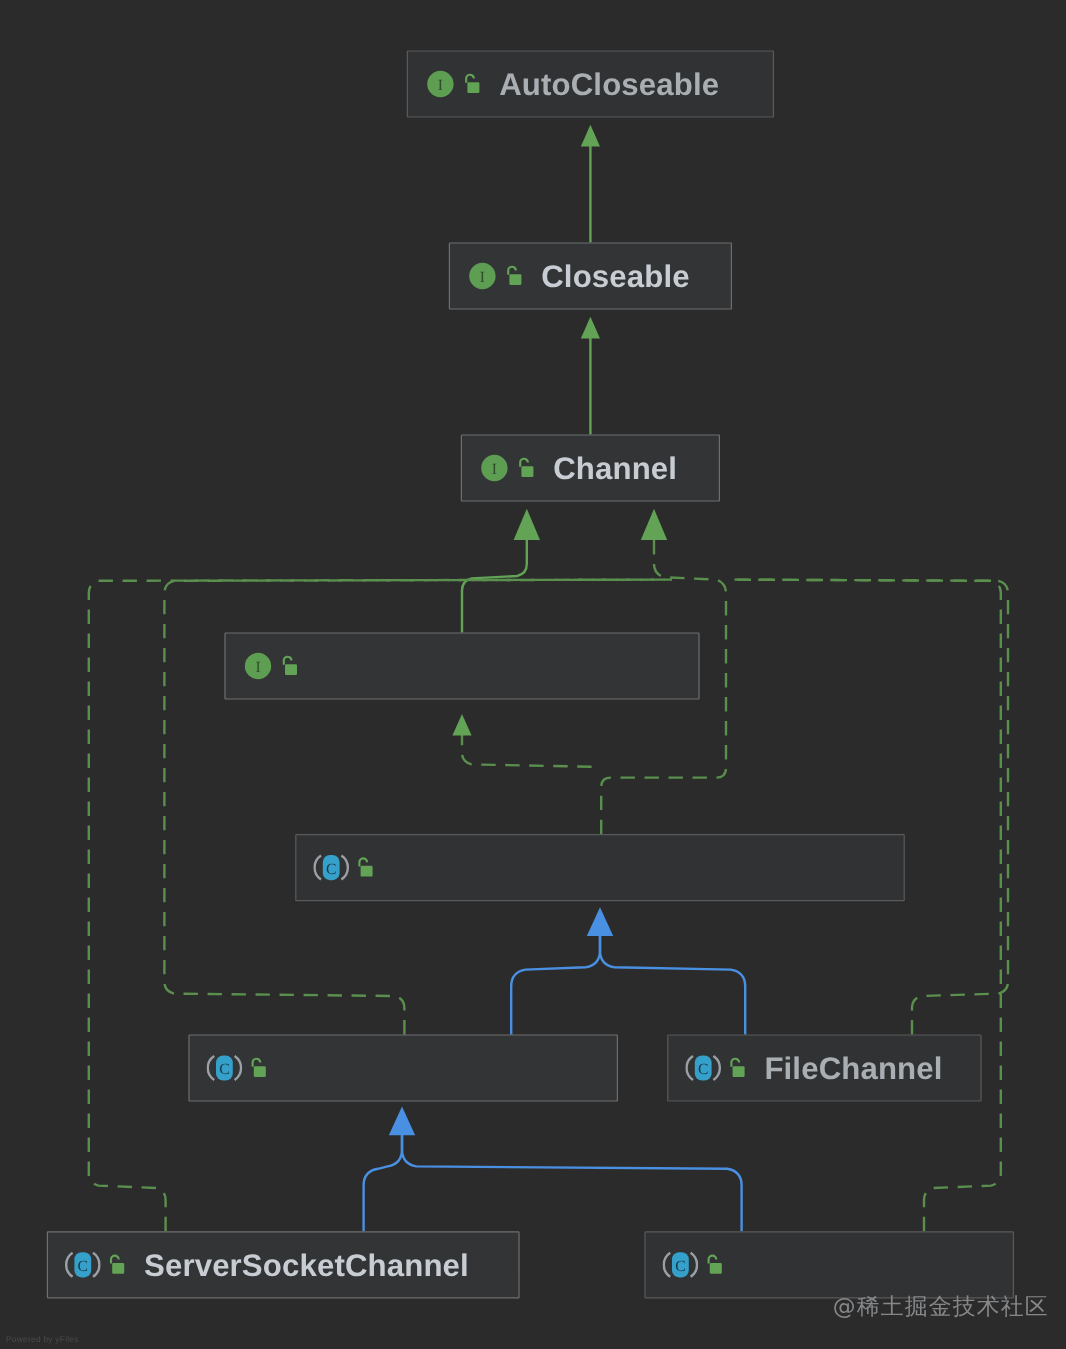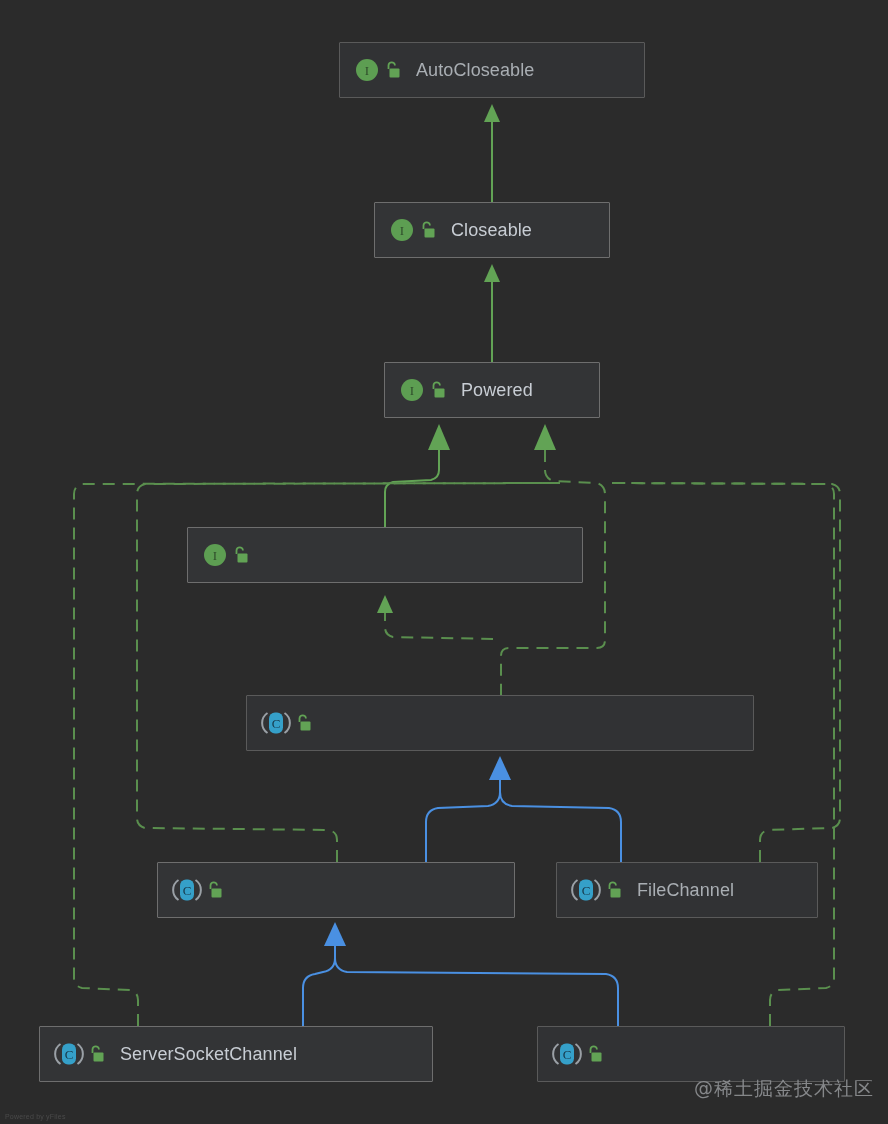--- a/index.html
+++ b/index.html
@@ -37,26 +37,26 @@
     border-radius: 1px;
     padding: 0 16px 0 14px;
     height: 52px;
     white-space: nowrap;
   }
   .node.dim {
     background: #313234;
     border-color: #5a5a5a;
   }
   .node-label {
-    font-size: 18px;
+    font-size: 26px;
     color: #c8cdd4;
     letter-spacing: 0.1px;
     line-height: 1;
     margin-left: 14px;
-    font-weight: 400;
+    font-weight: 700;
   }
   .node.dim .node-label {
     color: #a9aeb3;
   }
   .icon-group {
     display: flex;
     align-items: center;
     gap: 4px;
     flex: 0 0 auto;
   }
@@ -192,21 +192,21 @@
         <span class="icon-group">
           <svg class="type-icon" width="26" height="26" viewBox="0 0 26 26" xmlns="http://www.w3.org/2000/svg">
             <circle cx="13" cy="13" r="11" fill="#5d9e52"></circle>
             <text x="13" y="18" text-anchor="middle" font-family="Liberation Serif, serif" font-size="13" fill="#2f4d2b">I</text>
           </svg>
           <svg class="lock-icon" width="18" height="20" viewBox="0 0 18 20" xmlns="http://www.w3.org/2000/svg">
             <path d="M4.5 9 L4.5 5.5 A3.2 3.2 0 0 1 10.9 5.5" fill="none" stroke="#62a355" stroke-width="1.8"></path>
             <rect x="5.5" y="8.5" width="10" height="9" rx="1" fill="#62a355"></rect>
           </svg>
         </span>
-        <span class="node-label">Powered</span>
+        <span class="node-label">Channel</span>
       </div>
       <div class="node" style="left: 187px; top: 527px; width: 396px; height: 56px;">
         <span class="icon-group">
           <svg class="type-icon" width="26" height="26" viewBox="0 0 26 26" xmlns="http://www.w3.org/2000/svg">
             <circle cx="13" cy="13" r="11" fill="#5d9e52"></circle>
             <text x="13" y="18" text-anchor="middle" font-family="Liberation Serif, serif" font-size="13" fill="#2f4d2b">I</text>
           </svg>
           <svg class="lock-icon" width="18" height="20" viewBox="0 0 18 20" xmlns="http://www.w3.org/2000/svg">
             <path d="M4.5 9 L4.5 5.5 A3.2 3.2 0 0 1 10.9 5.5" fill="none" stroke="#62a355" stroke-width="1.8"></path>
             <rect x="5.5" y="8.5" width="10" height="9" rx="1" fill="#62a355"></rect>

